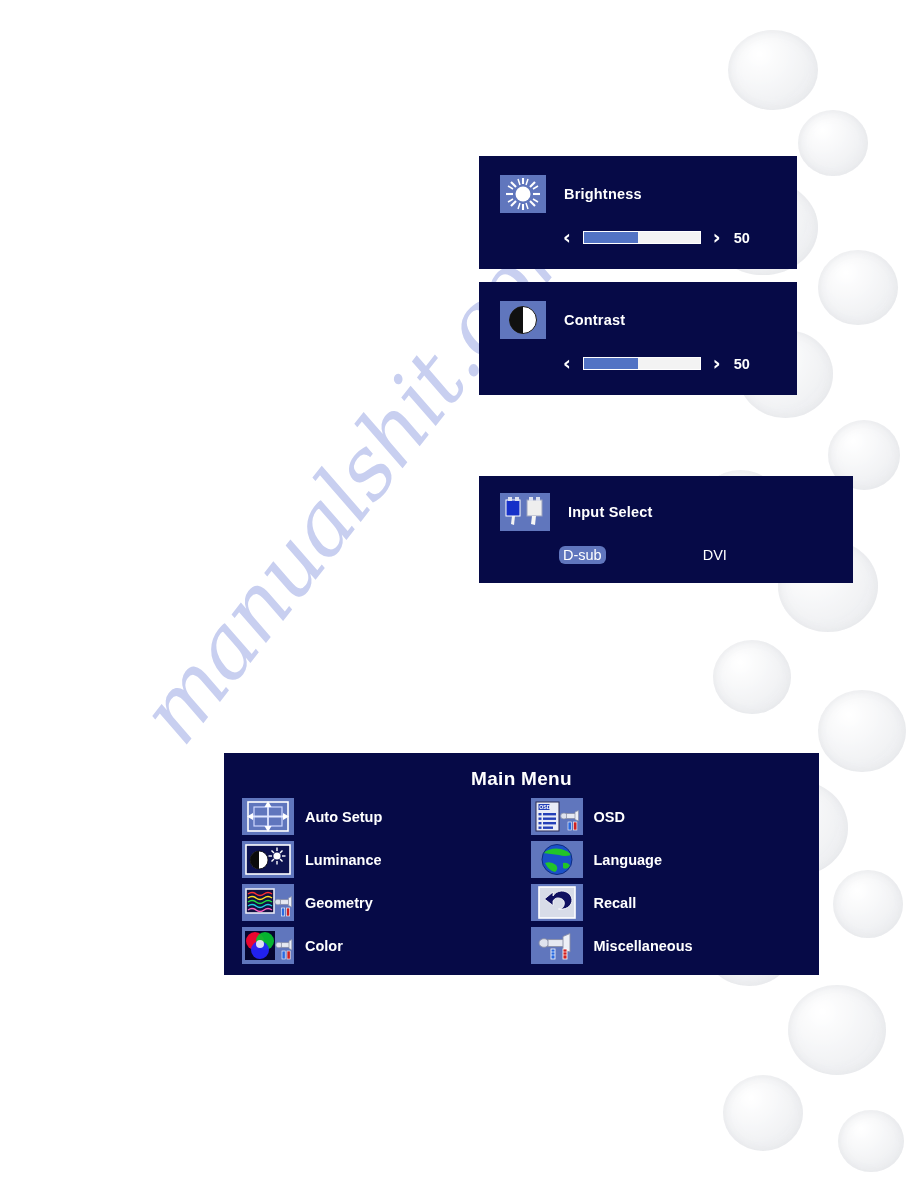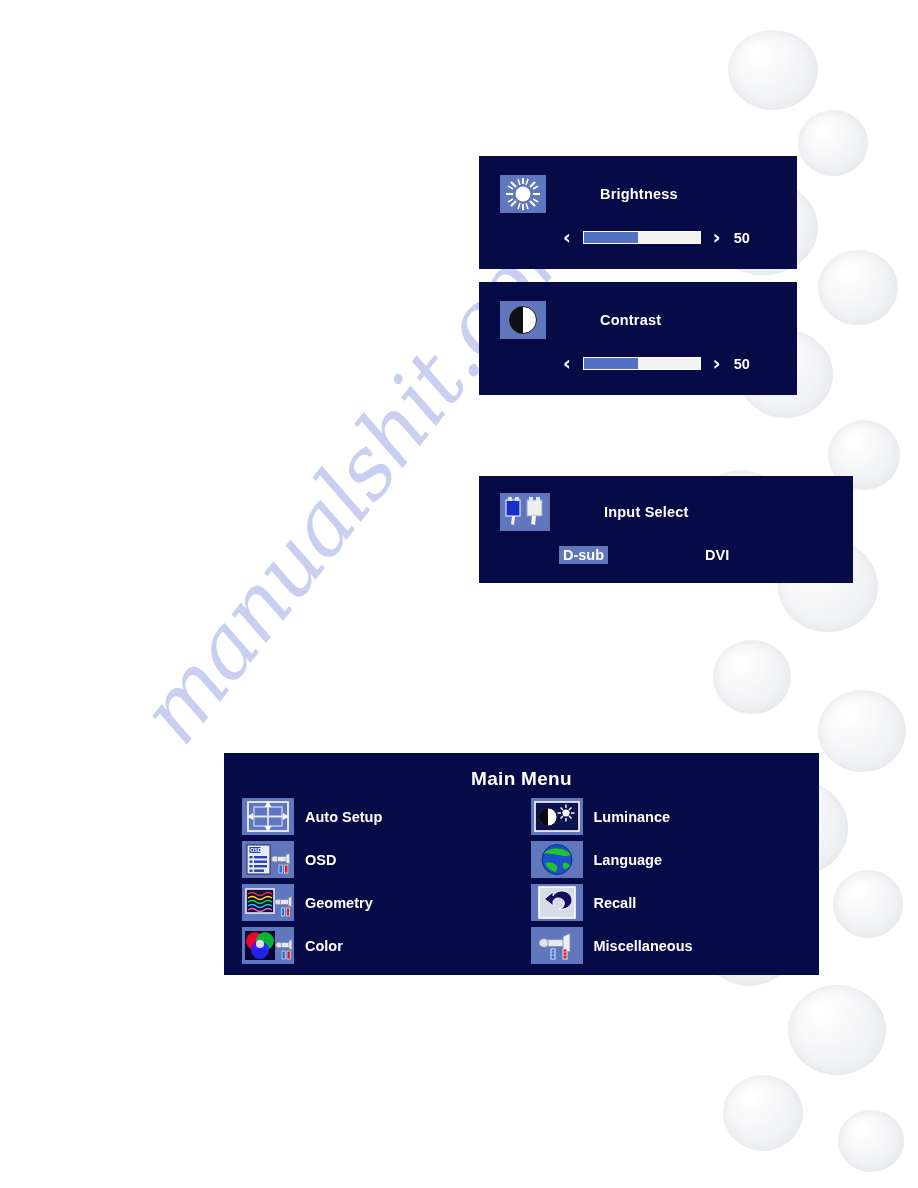--- a/index.html
+++ b/index.html
@@ -52,21 +52,20 @@
 
   
   .osd {
     position: absolute;
     background: #060a47;
     color: #ffffff;
   }
   .osd-row {
     display: flex;
     align-items: center;
-    gap: 36px;
   }
 
   .icon-box {
     width: 46px;
     height: 38px;
     background: #6076bd;
     box-sizing: border-box;
     position: relative;
     flex: 0 0 auto;
   }
@@ -105,22 +104,23 @@
   }
   .slider-value {
     font-size: 14.5px;
     font-weight: bold;
     color: #ffffff;
   }
 
   
   .opt {
     font-size: 14.5px;
-    font-weight: bold;
-    color: #ffffff;
+    font-weight: normal;
+    color: #ffffff;
+    border-radius: 6px;
   }
   .opt.selected {
     background: #6076bd;
     padding: 1px 4px;
   }
 
   
   .menu-title {
     text-align: center;
     font-size: 19px;
@@ -287,20 +287,47 @@
             <polygon points="5,18.5 11,15 11,22" fill="#ffffff"></polygon>
             <polygon points="47,18.5 41,15 41,22" fill="#ffffff"></polygon>
           </svg>
         </div>
         <span class="label">Auto Setup</span>
       </div>
 
       <div class="menu-item">
         <div class="mi-box">
           <svg width="52" height="37" viewBox="0 0 52 37">
+            <rect x="5" y="4" width="23" height="29" fill="#e9ecf7" stroke="#2a2a55" stroke-width="1"></rect>
+            <rect x="7.5" y="6" width="11" height="6" fill="#2440b8"></rect>
+            <text x="8.2" y="11" font-family="'Liberation Sans',sans-serif" font-size="5.2" fill="#ffffff" font-weight="bold">OSD</text>
+            <g fill="#2440b8">
+              <rect x="7.5" y="15" width="3" height="2.4"></rect>
+              <rect x="12" y="15" width="13" height="2.4"></rect>
+              <rect x="7.5" y="19.5" width="3" height="2.4"></rect>
+              <rect x="12" y="19.5" width="13" height="2.4"></rect>
+              <rect x="7.5" y="24" width="3" height="2.4"></rect>
+              <rect x="12" y="24" width="13" height="2.4"></rect>
+              <rect x="7.5" y="28.5" width="3" height="2.4"></rect>
+              <rect x="12" y="28.5" width="10" height="2.4"></rect>
+            </g>
+
+            <ellipse cx="33" cy="18" rx="3.4" ry="3" fill="#dfe3ee" stroke="#8a8fa5" stroke-width="0.7"></ellipse>
+            <rect x="35.5" y="15.6" width="9" height="4.8" fill="#e6e9f2" stroke="#8a8fa5" stroke-width="0.7"></rect>
+            <polygon points="44,14 47.5,12.5 47.5,23 44,21.5" fill="#eef0f7" stroke="#8a8fa5" stroke-width="0.7"></polygon>
+            <rect x="37" y="24" width="3.4" height="8" fill="#2a6ae0" stroke="#ffffff" stroke-width="0.6"></rect>
+            <rect x="42.5" y="24" width="3.4" height="8" fill="#d02020" stroke="#ffffff" stroke-width="0.6"></rect>
+          </svg>
+        </div>
+        <span class="label">OSD</span>
+      </div>
+
+      <div class="menu-item">
+        <div class="mi-box">
+          <svg width="52" height="37" viewBox="0 0 52 37">
             <rect x="4" y="4" width="44" height="29" fill="#0d1250" stroke="#ffffff" stroke-width="1.6"></rect>
             <circle cx="17" cy="19" r="9" fill="#ffffff" stroke="#0a0a0a" stroke-width="0.8"></circle>
             <path d="M17 10 A9 9 0 0 0 17 28 Z" fill="#0b0b0b"></path>
             <g>
               <circle cx="35" cy="15" r="3.6" fill="#ffffff"></circle>
               <g stroke="#ffffff" stroke-width="1.4" stroke-linecap="butt">
                 <line x1="35" y1="6.5" x2="35" y2="10"></line>
                 <line x1="35" y1="20" x2="35" y2="23.5"></line>
                 <line x1="26.5" y1="15" x2="30" y2="15"></line>
                 <line x1="40" y1="15" x2="43.5" y2="15"></line>
@@ -311,47 +338,20 @@
               </g>
             </g>
           </svg>
         </div>
         <span class="label">Luminance</span>
       </div>
 
       <div class="menu-item">
         <div class="mi-box">
           <svg width="52" height="37" viewBox="0 0 52 37">
-            <rect x="5" y="4" width="23" height="29" fill="#e9ecf7" stroke="#2a2a55" stroke-width="1"></rect>
-            <rect x="7.5" y="6" width="11" height="6" fill="#2440b8"></rect>
-            <text x="8.2" y="11" font-family="'Liberation Sans',sans-serif" font-size="5.2" fill="#ffffff" font-weight="bold">OSD</text>
-            <g fill="#2440b8">
-              <rect x="7.5" y="15" width="3" height="2.4"></rect>
-              <rect x="12" y="15" width="13" height="2.4"></rect>
-              <rect x="7.5" y="19.5" width="3" height="2.4"></rect>
-              <rect x="12" y="19.5" width="13" height="2.4"></rect>
-              <rect x="7.5" y="24" width="3" height="2.4"></rect>
-              <rect x="12" y="24" width="13" height="2.4"></rect>
-              <rect x="7.5" y="28.5" width="3" height="2.4"></rect>
-              <rect x="12" y="28.5" width="10" height="2.4"></rect>
-            </g>
-
-            <ellipse cx="33" cy="18" rx="3.4" ry="3" fill="#dfe3ee" stroke="#8a8fa5" stroke-width="0.7"></ellipse>
-            <rect x="35.5" y="15.6" width="9" height="4.8" fill="#e6e9f2" stroke="#8a8fa5" stroke-width="0.7"></rect>
-            <polygon points="44,14 47.5,12.5 47.5,23 44,21.5" fill="#eef0f7" stroke="#8a8fa5" stroke-width="0.7"></polygon>
-            <rect x="37" y="24" width="3.4" height="8" fill="#2a6ae0" stroke="#ffffff" stroke-width="0.6"></rect>
-            <rect x="42.5" y="24" width="3.4" height="8" fill="#d02020" stroke="#ffffff" stroke-width="0.6"></rect>
-          </svg>
-        </div>
-        <span class="label">OSD</span>
-      </div>
-
-      <div class="menu-item">
-        <div class="mi-box">
-          <svg width="52" height="37" viewBox="0 0 52 37">
             <circle cx="26" cy="18.5" r="15" fill="#1a50c8"></circle>
             <path d="M12 12 Q20 6 30 8 Q38 10 40 14 Q34 16 28 14 Q20 13 12 12 Z" fill="#22c42a"></path>
             <path d="M14 22 Q20 20 25 24 Q28 28 24 31 Q18 30 14 22 Z" fill="#22c42a"></path>
             <path d="M32 22 Q37 21 39 25 Q36 29 32 27 Z" fill="#22c42a"></path>
             <circle cx="26" cy="18.5" r="15" fill="none" stroke="#0d2b80" stroke-width="1"></circle>
           </svg>
         </div>
         <span class="label">Language</span>
       </div>
 

